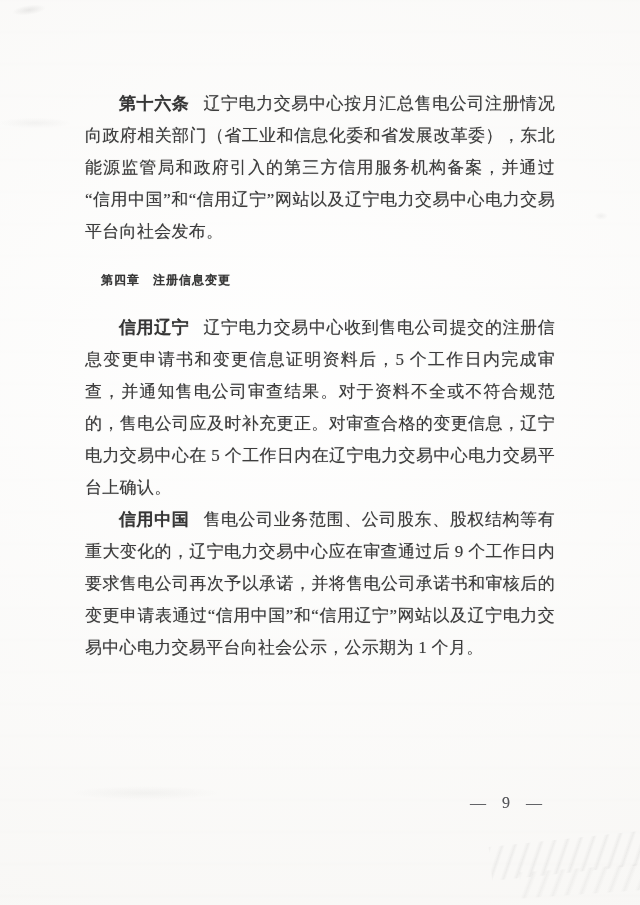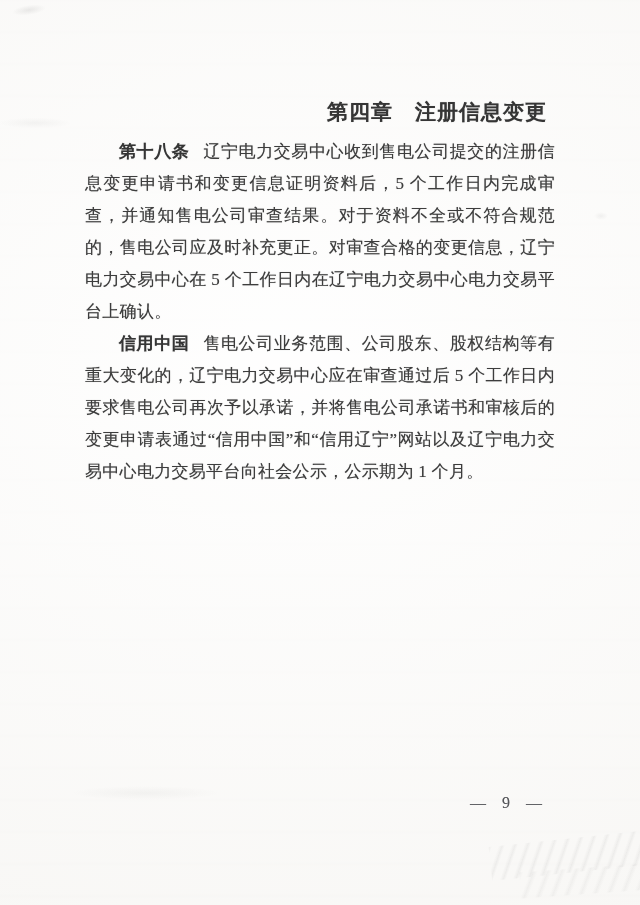--- a/index.html
+++ b/index.html
@@ -36,25 +36,25 @@
   .para {
     margin: 0;
     text-indent: 34px;
   }
   .lead {
     font-weight: bold;
     margin-right: 14px;
     color: #353535;
   }
   .chapter-heading {
-    margin: 8px;
+    margin: 16px;
     text-indent: 0;
-    text-align: right;
+    text-align: left;
     font-weight: bold;
-    font-size: 21px;
+    font-size: 12px;
     line-height: 32px;
     color: #353535;
     letter-spacing: 1px;
   }
   .page-number {
     position: absolute;
     right: 92px;
     top: 794px;
     font-size: 16px;
     letter-spacing: 6px;
@@ -106,26 +106,27 @@
 
   <div class="artifact artifact-corner"></div>
   <div class="artifact artifact-left-band"></div>
   <div class="artifact artifact-right-dot"></div>
   <div class="artifact artifact-footer-smudge"></div>
   <div class="artifact artifact-streak-1"></div>
   <div class="artifact artifact-streak-2"></div>
 
   <div class="content">
 
+    <p class="para"><span class="lead">第十六条</span><span>辽宁电力交易中心按月汇总售电公司注册情况向政府相关部门（省工业和信息化委和省发展改革委），东北能源监管局和政府引入的第三方信用服务机构备案，并通过“信用中国”和“信用辽宁”网站以及辽宁电力交易中心电力交易平台向社会发布。</span></p>
 
     <p class="chapter-heading">第四章　注册信息变更</p>
 
 
-    <p class="para"><span class="lead">第十八条</span><span>辽宁电力交易中心收到售电公司提交的注册信息变更申请书和变更信息证明资料后，5 个工作日内完成审查，并通知售电公司审查结果。对于资料不全或不符合规范的，售电公司应及时补充更正。对审查合格的变更信息，辽宁电力交易中心在 5 个工作日内在辽宁电力交易中心电力交易平台上确认。</span></p>
+    <p class="para"><span class="lead">信用辽宁</span><span>辽宁电力交易中心收到售电公司提交的注册信息变更申请书和变更信息证明资料后，5 个工作日内完成审查，并通知售电公司审查结果。对于资料不全或不符合规范的，售电公司应及时补充更正。对审查合格的变更信息，辽宁电力交易中心在 5 个工作日内在辽宁电力交易中心电力交易平台上确认。</span></p>
 
-    <p class="para"><span class="lead">信用中国</span><span>售电公司业务范围、公司股东、股权结构等有重大变化的，辽宁电力交易中心应在审查通过后 5 个工作日内要求售电公司再次予以承诺，并将售电公司承诺书和审核后的变更申请表通过“信用中国”和“信用辽宁”网站以及辽宁电力交易中心电力交易平台向社会公示，公示期为 1 个月。</span></p>
+    <p class="para"><span class="lead">信用中国</span><span>售电公司业务范围、公司股东、股权结构等有重大变化的，辽宁电力交易中心应在审查通过后 9 个工作日内要求售电公司再次予以承诺，并将售电公司承诺书和审核后的变更申请表通过“信用中国”和“信用辽宁”网站以及辽宁电力交易中心电力交易平台向社会公示，公示期为 1 个月。</span></p>
 
 
   </div>
 
   <div class="page-number">— 9 —</div>
 
 </div>
 
 </body></html>

